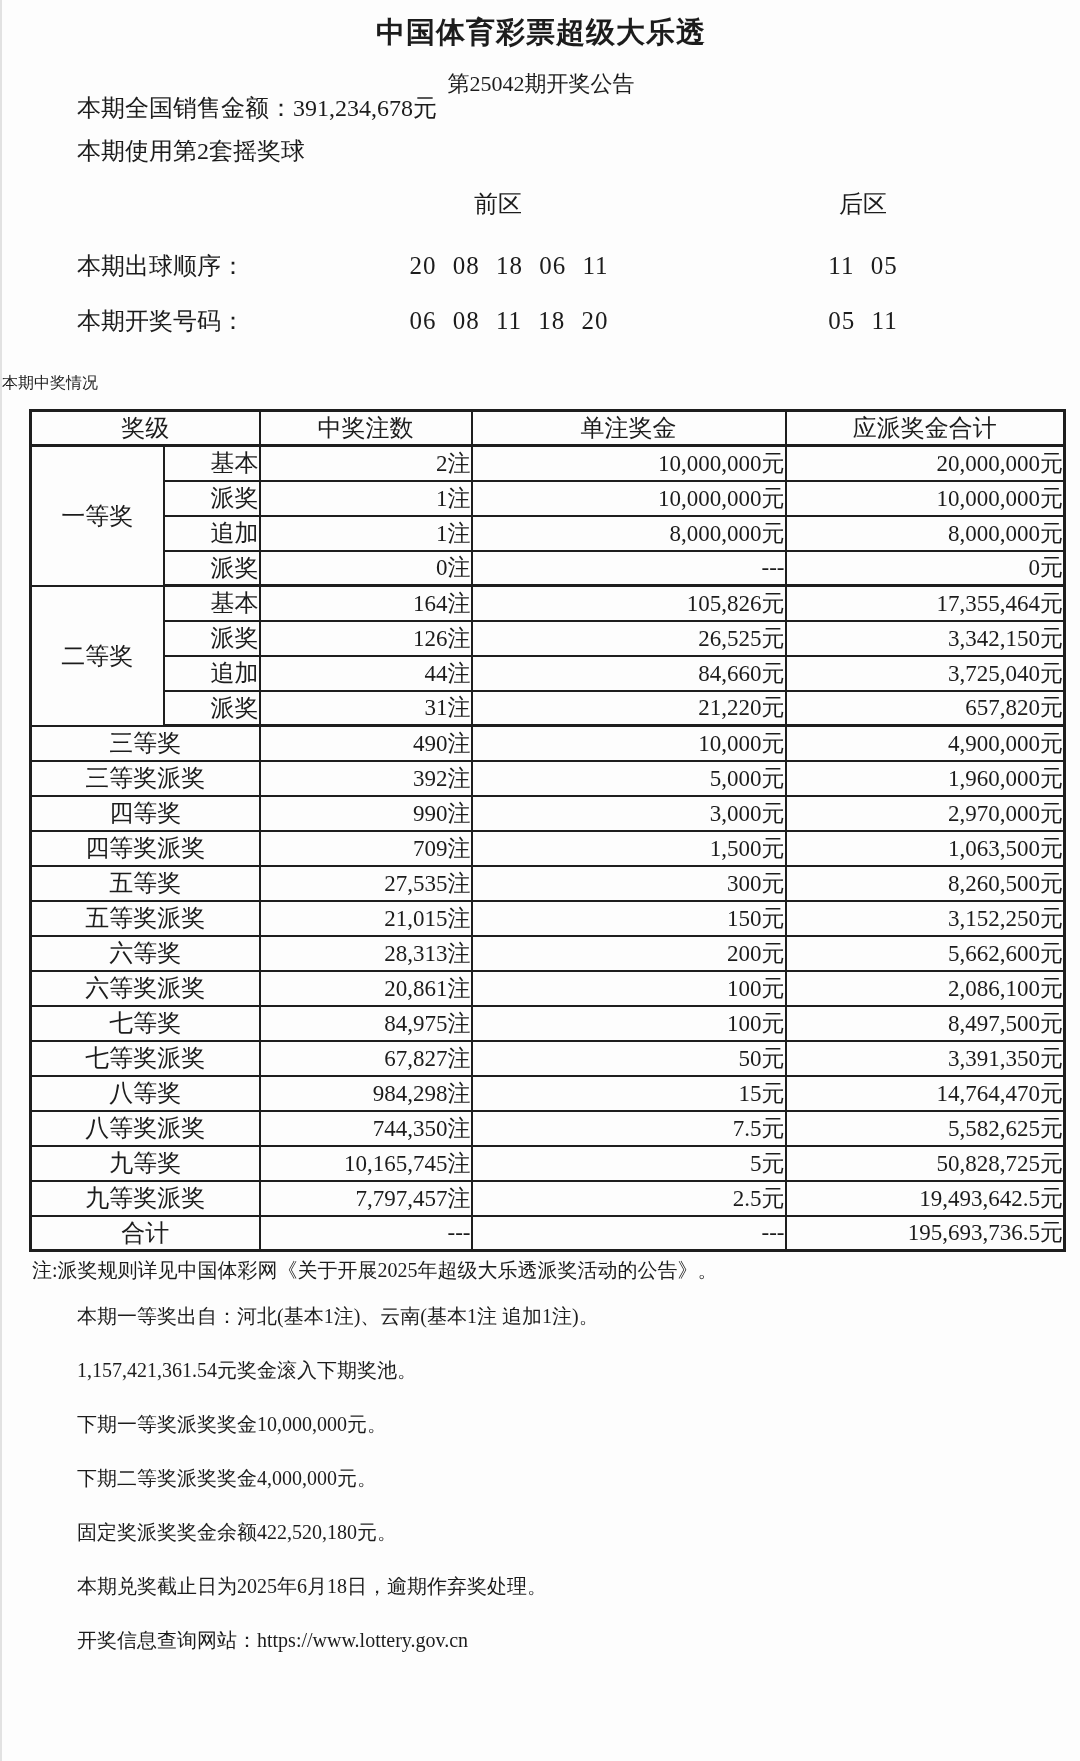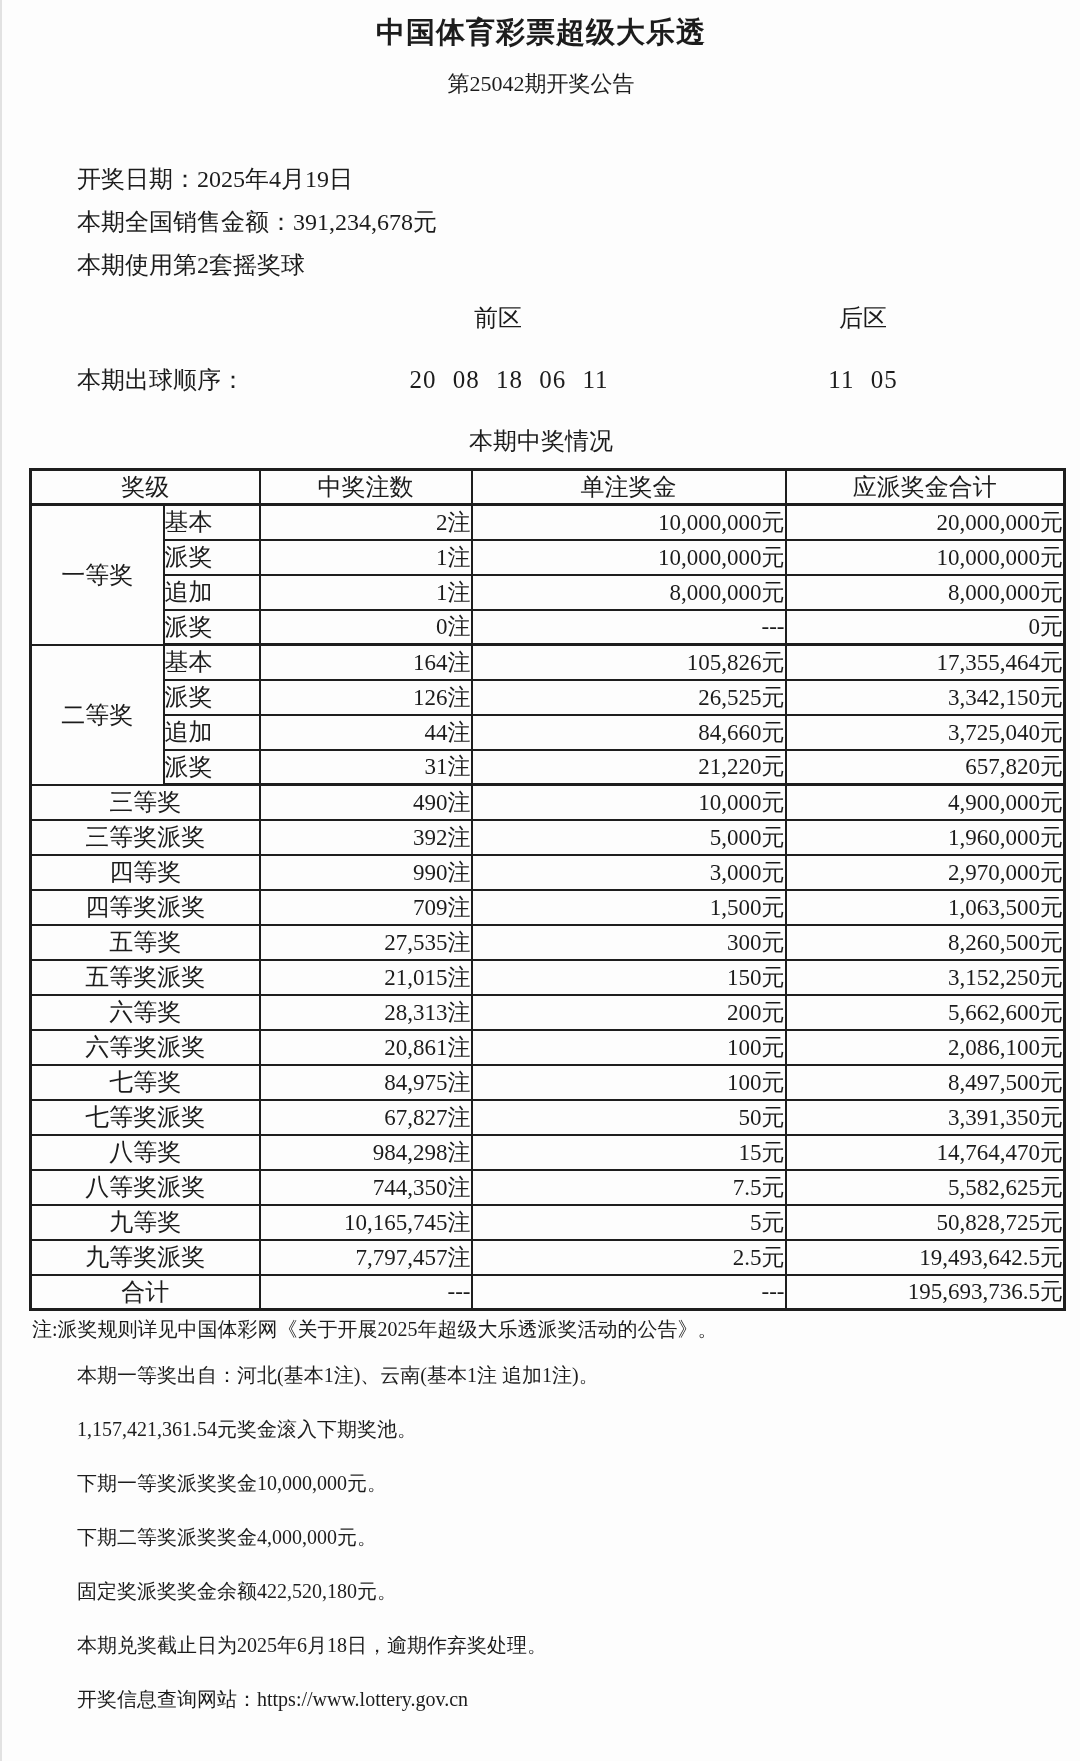--- a/index.html
+++ b/index.html
@@ -47,22 +47,21 @@
   .num-row.seq { margin-top:36px; }
   .num-row.win { margin-top:29px; }
   .row-label { position:absolute; left:75px; }
   .front-zone { position:absolute; left:496px; transform:translateX(-50%); }
   .back-zone  { position:absolute; left:861px; transform:translateX(-50%); }
   .nums { font-size:25px; letter-spacing:1px; word-spacing:9px; white-space:pre; }
   .front-nums { position:absolute; left:507px; transform:translateX(-50%); }
   .back-nums  { position:absolute; left:861px; transform:translateX(-50%); }
   .section-title {
     margin-top:36px;
-    text-align:center;
-    font-size:24px;
+    font-size:16px;
     line-height:25px;
   }
   table.prize {
     margin-left:27px;
     margin-top:14px;
     width:1034px;
     border-collapse:collapse;
     border:3px solid #1e1e1e;
     table-layout:fixed;
     font-size:23px;
@@ -71,21 +70,21 @@
     border:2px solid #1e1e1e;
     padding:0;
     height:35px;
     vertical-align:middle;
     font-weight:normal;
     overflow:hidden;
     white-space:nowrap;
   }
   table.prize thead th { height:31px; border-bottom:3px solid #1e1e1e; font-size:24px;margin-top:9px; }
   td.lvl { text-align:center; font-size:24px;border-radius:22px; }
-  td.sub { text-align:left; font-size:24px; }
+  td.sub { text-align:right; font-size:24px; }
   td.cnt { text-align:right; padding-right:10px; }
   td.prz { text-align:right; padding-right:8px; }
   td.tot { text-align:right; padding-right:16px; }
   tr.group-end td { border-bottom:3px solid #1e1e1e; }
   .table-note {
     margin-left:30px;
     margin-top:7px;
     font-size:20px;
     line-height:22px;
   }
@@ -97,35 +96,39 @@
   p.fp.first { margin-top:23px; }
 </style>
 </head>
 <body>
 
 <div class="page">
 
   <div class="doc-title">中国体育彩票超级大乐透</div>
   <div class="doc-subtitle">第25042期开奖公告</div>
 
-  <div class="info-line first">开奖日期：2025年4月19日</div>
   <div class="info-line">本期全国销售金额：391,234,678元</div>
   <div class="info-line">本期使用第2套摇奖球</div>
 
   <div class="zone-row">
     <span class="front-zone">前区</span>
     <span class="back-zone">后区</span>
   </div>
 
   <div class="num-row seq">
     <span class="row-label">本期出球顺序：</span>
     <span class="nums front-nums">20 08 18 06 11</span>
     <span class="nums back-nums">11 05</span>
   </div>
 
+  <div class="num-row win">
+    <span class="row-label">本期开奖号码：</span>
+    <span class="nums front-nums">06 08 11 18 20</span>
+    <span class="nums back-nums">05 11</span>
+  </div>
 
   <div class="section-title">本期中奖情况</div>
 
   <table class="prize">
     <colgroup>
       <col style="width:133px">
         <col style="width:96px">
         <col style="width:212px">
         <col style="width:314px">
         <col style="width:279px">

